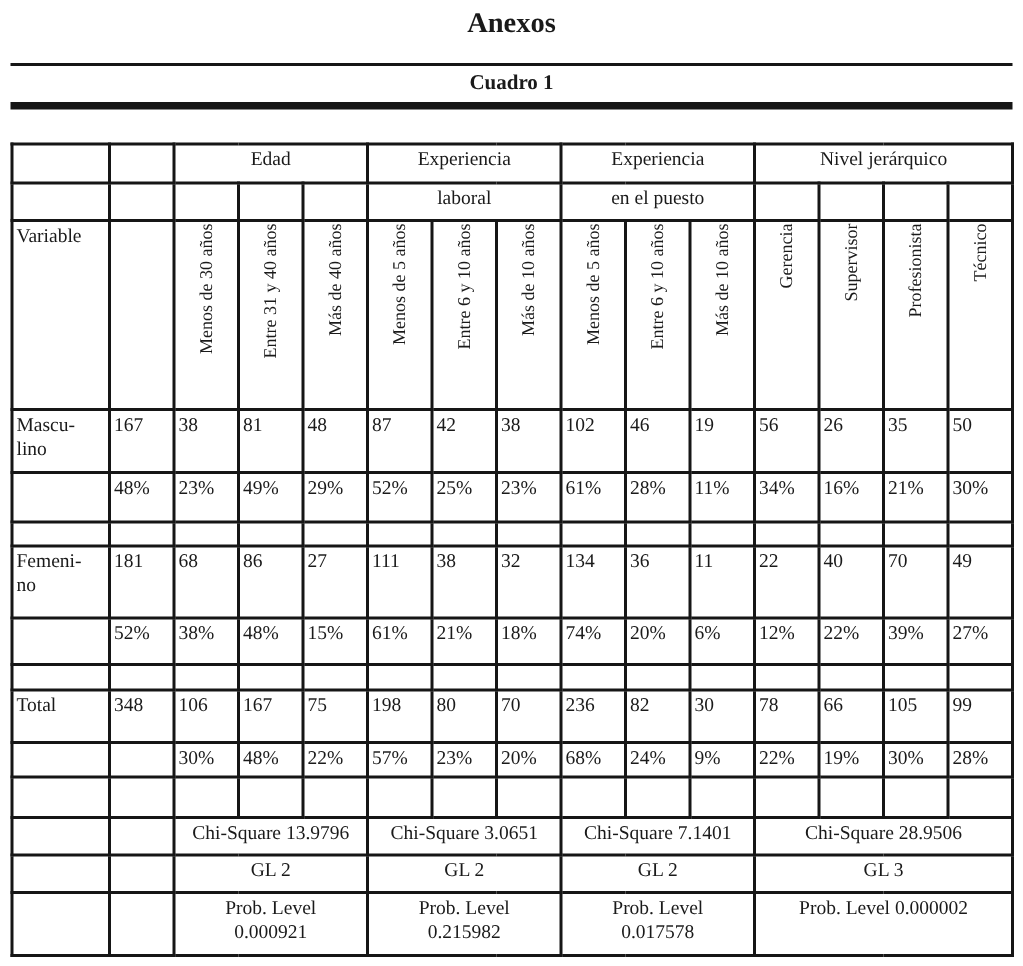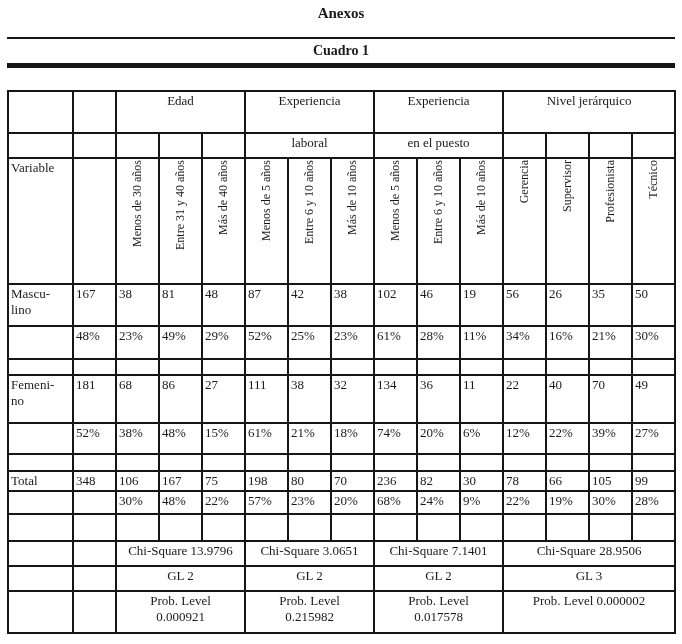--- a/index.html
+++ b/index.html
@@ -1,32 +1,32 @@
 <!DOCTYPE html>
 <html><head>
 <meta charset="utf-8">
 <style>
   html,body { margin:0; padding:0; background:#ffffff; }
   body { width:682px; height:644px; font-family:"Liberation Serif", serif; color:#1a1a1a; overflow:hidden; }
   .page { padding:0 7px; }
-  .doc-title { text-align:center; font-weight:bold; font-size:15px; margin:5px 0 15px 0; }
+  .doc-title { text-align:center; font-weight:bold; font-size:19px; margin:5px 0 15px 0; }
   .rule { border-top:2px solid #161616; height:0; }
   .rule-thick { border-top:3px solid #161616; height:0; }
   .subtitle { text-align:center; font-weight:bold; font-size:14px; padding:4px 0 4px 0; }
 
   table.main { border-collapse:collapse; table-layout:fixed; width:667px; margin-top:22px; }
   table.main td { border:2px solid #161616; font-size:13px; padding:1px 2px; vertical-align:top; overflow:hidden; }
 
-  tr.r-hdr1 { height:42px;padding-left:12px; } tr.r-hdr2 { height:25px; }
+  tr.r-hdr1 { height:26px;padding-left:12px; } tr.r-hdr2 { height:25px; }
   tr.r-rot  { height:126px; }
   tr.r-m    { height:42px; } tr.r-mp { height:33px; }
   tr.r-sp1  { height:16px; }
   tr.r-f    { height:48px; } tr.r-fp { height:31px; }
   tr.r-sp2  { height:17px; }
-  tr.r-t    { height:20px;margin-top:40px; } tr.r-tp { height:23px; }
+  tr.r-t    { height:35px;margin-top:40px; } tr.r-tp { height:23px; }
   tr.r-sp3  { height:27px; }
   tr.r-chi  { height:25px; } tr.r-gl { height:25px; }
   tr.r-prob { height:42px; }
 
   td.ctr { text-align:center; vertical-align:middle; }
   td.lab { padding:2px 3px; }
   td.num { padding:3px 0 0 5px; }
   .line { display:block; }
 
   td.rotcell { vertical-align:bottom; text-align:center; padding:0 0 5px 0; }

